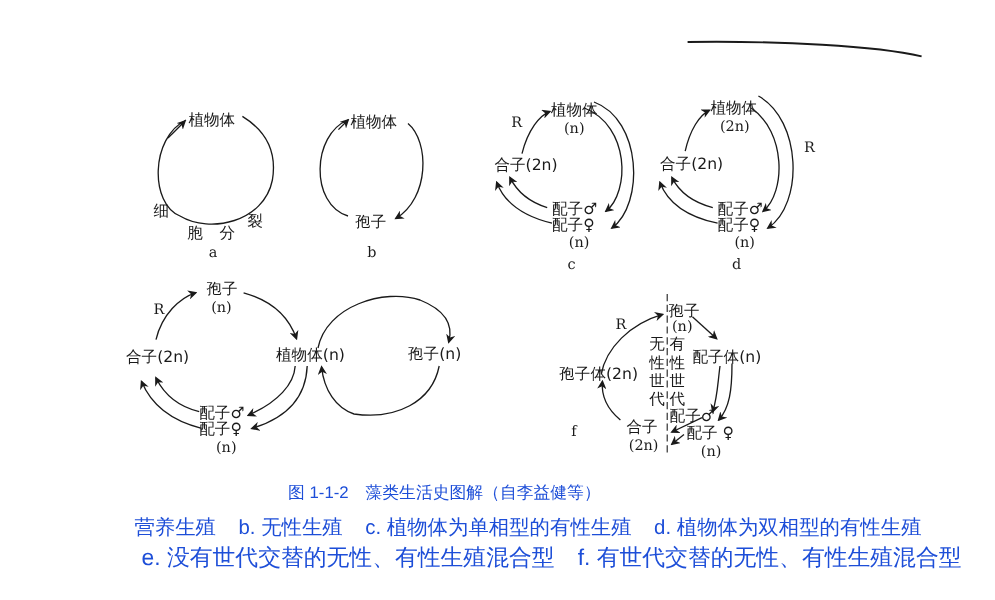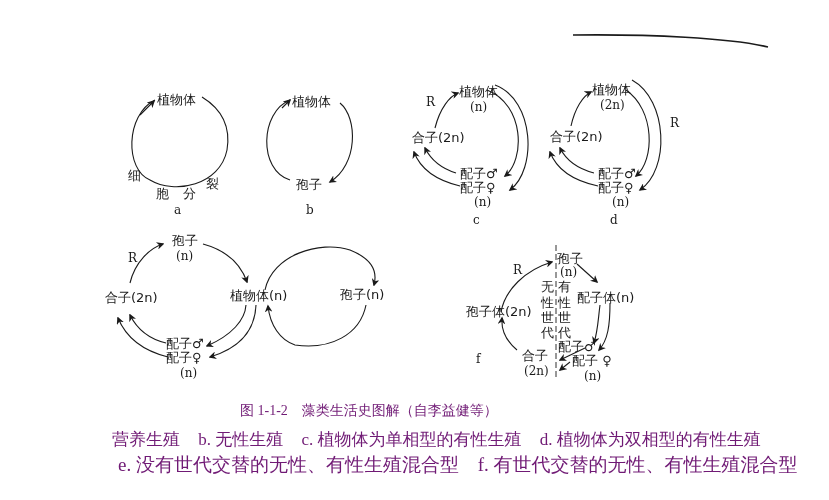--- a/index.html
+++ b/index.html
@@ -1,20 +1,20 @@
 <!DOCTYPE html>
 <html><head>
 <meta charset="utf-8">
 <style>
   html,body{margin:0;padding:0;background:#fff;}
   body{width:829px;height:500px;position:relative;overflow:hidden;font-family:"DejaVu Serif","Liberation Serif",serif;color:#1a1a1a;}
   svg{position:absolute;left:0;top:0;}
   .t{font-family:"DejaVu Sans","Liberation Sans",sans-serif;font-size:13px;fill:#1a1a1a;}
   .s{font-family:"DejaVu Serif","Liberation Serif",serif;font-size:12px;fill:#1a1a1a;}
-  .cap{position:absolute;font-family:Liberation Serif, serif;color:#701a75;white-space:nowrap;}
+  .cap{position:absolute;font-family:Liberation Sans, sans-serif;color:#1d4ed8;white-space:nowrap;}
   .title{left:240px;top:402px;font-size:14px;}
   .l1{left:112px;top:428px;font-size:17px;}
   .l2{left:118px;top:452px;font-size:19px;}
   .gap{display:inline-block;width:14px;}
 </style>
 </head>
 <body>
 
 <svg width="829" height="500" viewBox="0 0 829 500">
   <defs>

